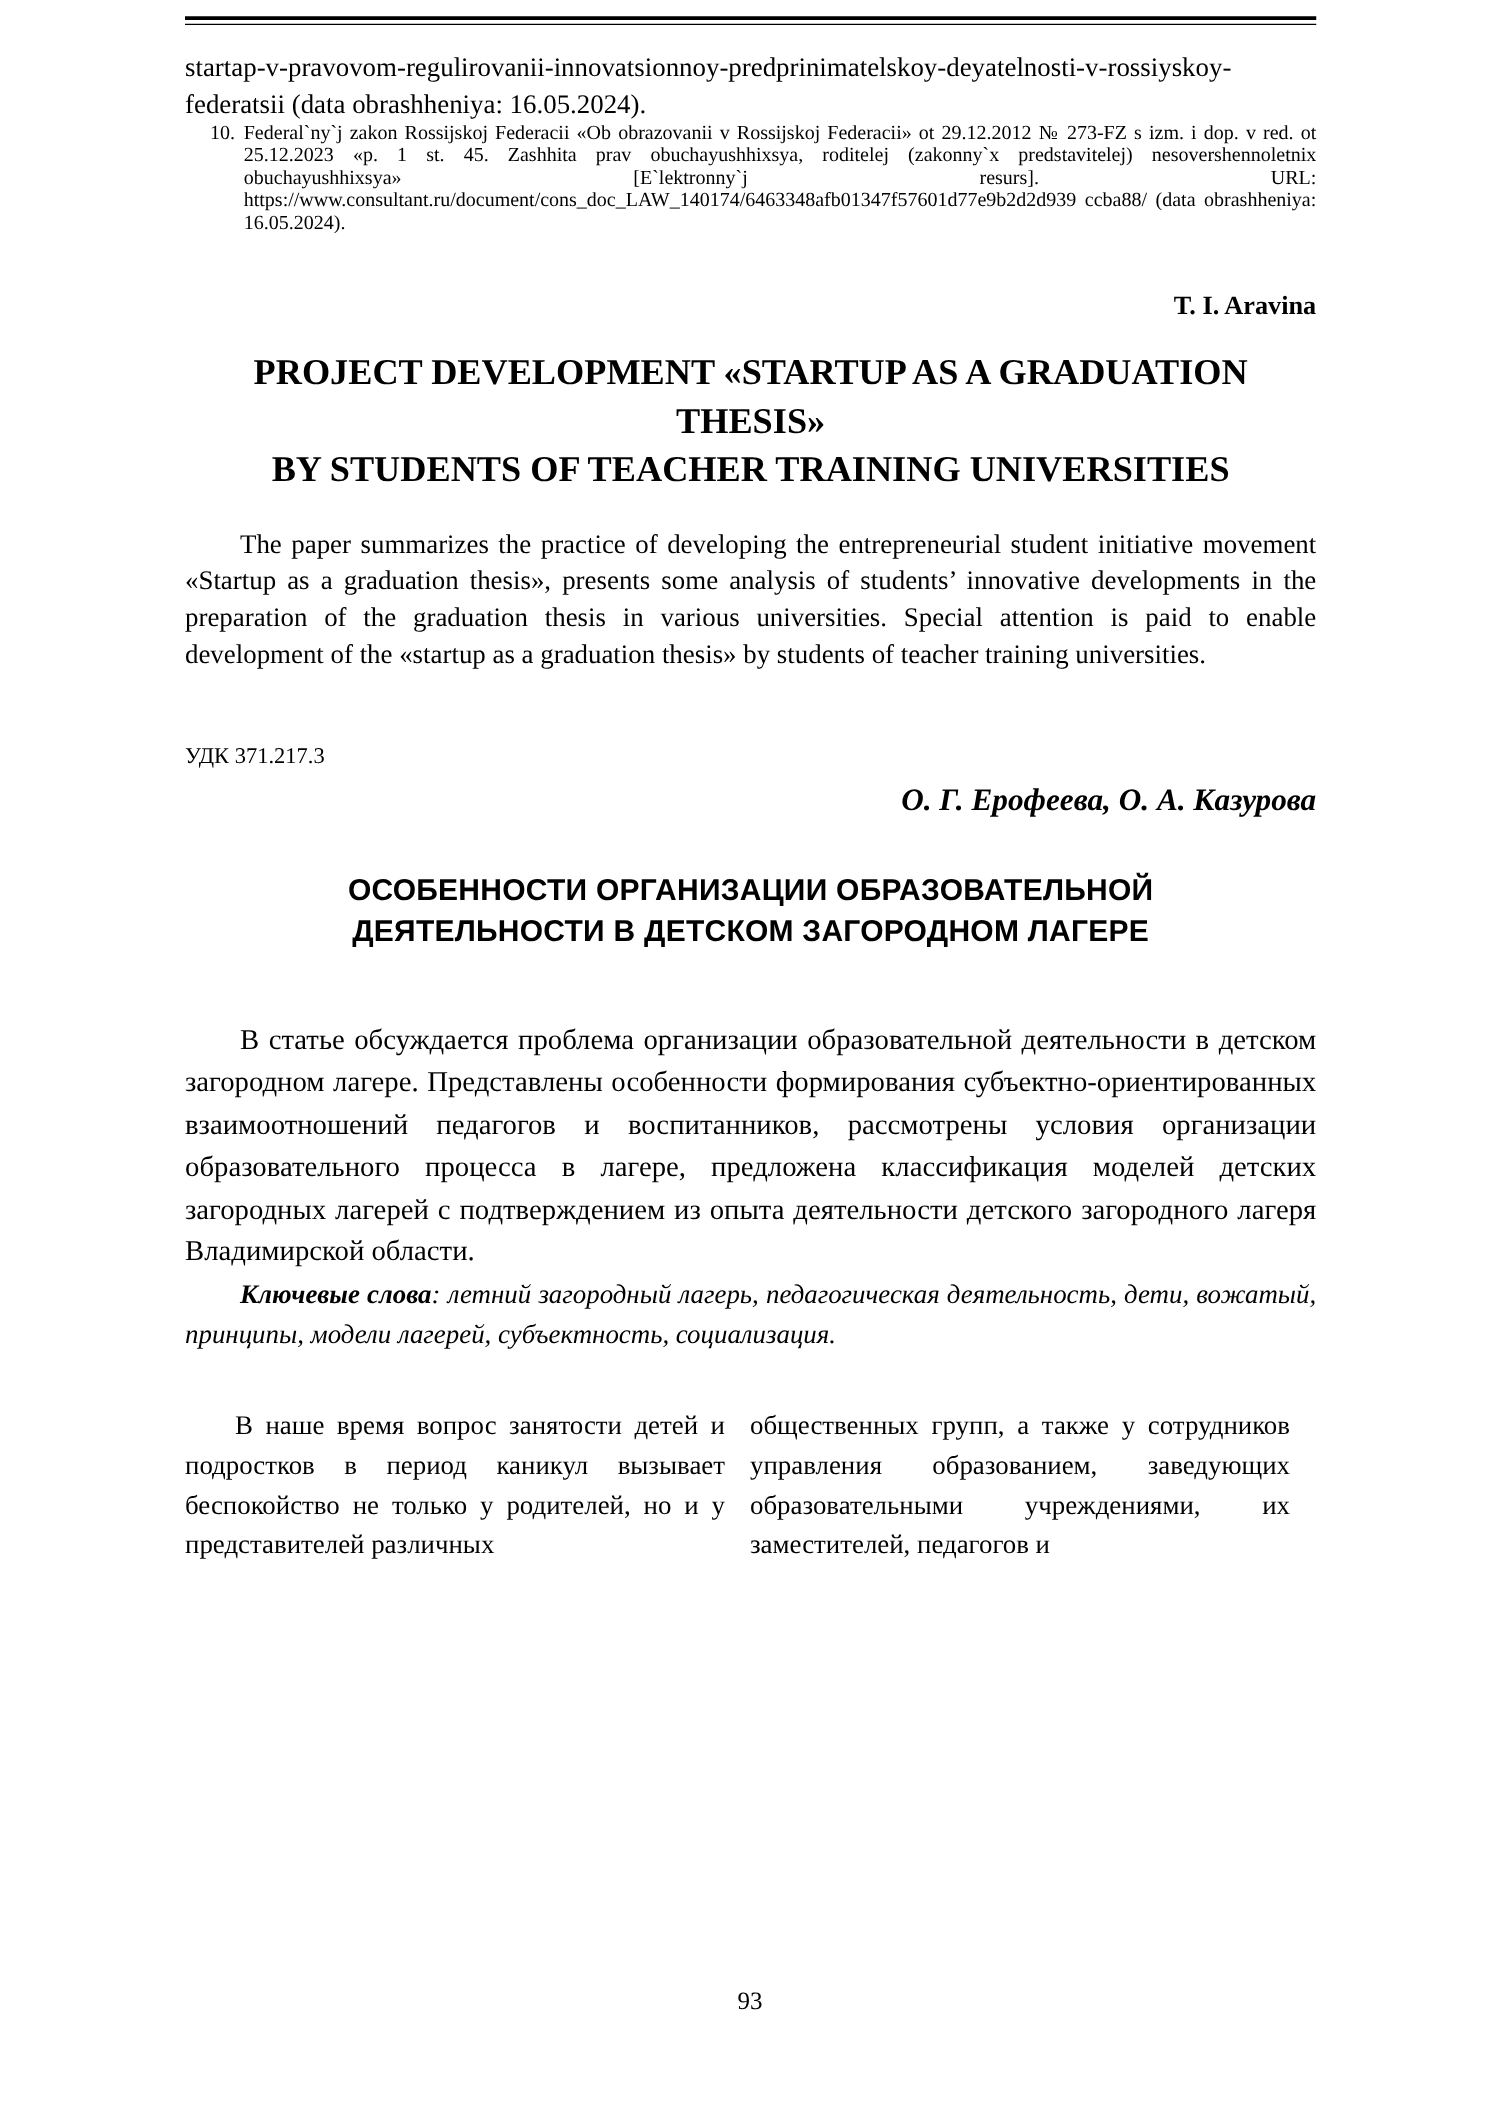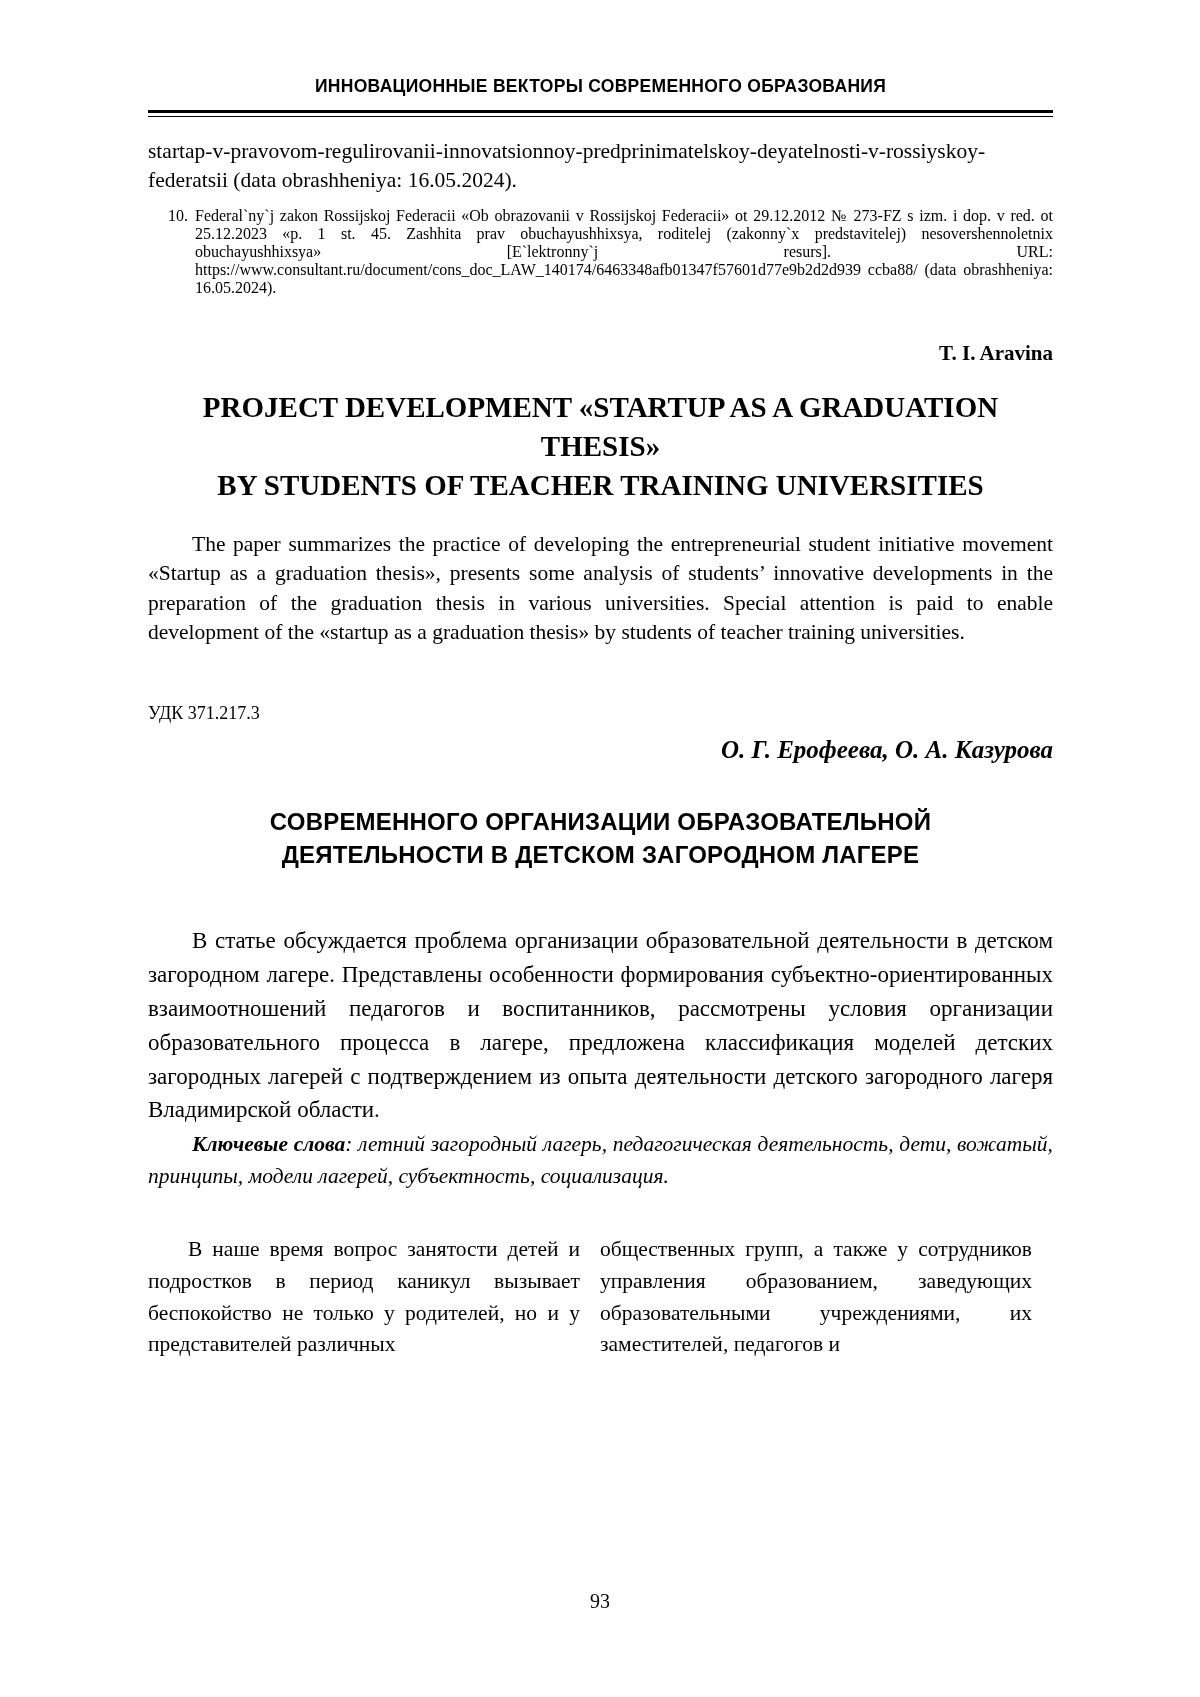--- a/index.html
+++ b/index.html
@@ -47,21 +47,21 @@
     margin: 0;
     font-size: 21.5px;
     line-height: 1.36;
     text-align: justify;
   }
   .ref-cont {
     margin-top: 20px;
     text-align: justify;
   }
   .ref-item {
-    margin-top: 12px;
+    margin-top: 0px;
     position: relative;
     padding-left: 47px;
     text-align: justify;
   }
   .ref-num {
     position: absolute;
     left: 0;
     top: 0;
     width: 40px;
     text-align: right;
@@ -157,21 +157,20 @@
     text-align: center;
     font-size: 20px;
   }
 </style>
 </head>
 <body>
 
 <div class="page">
   <div class="content">
 
-    <div class="running-head">ИННОВАЦИОННЫЕ ВЕКТОРЫ СОВРЕМЕННОГО ОБРАЗОВАНИЯ</div>
     <div class="rule-thick"></div>
     <div class="rule-thin"></div>
 
     <p class="ref-cont">startap-v-pravovom-regulirovanii-innovatsionnoy-predprinimatelskoy-deyatelnosti-v-rossiyskoy-federatsii (data obrashheniya: 16.05.2024).</p>
 
     <div class="ref-item">
       <span class="ref-num">10.</span>
       <span>Federal`ny`j zakon Rossijskoj Federacii «Ob obrazovanii v Rossijskoj Federacii» ot 29.12.2012 № 273-FZ s izm. i dop. v red. ot 25.12.2023 «p. 1 st. 45. Zashhita prav obuchayushhixsya, roditelej (zakonny`x predstavitelej) nesovershennoletnix obuchayushhixsya» [E`lektronny`j resurs]. URL: https://www.consultant.ru/document/cons_doc_LAW_140174/6463348afb01347f57601d77e9b2d2d939        ccba88/ (data obrashheniya: 16.05.2024).</span>
     </div>
 
@@ -183,21 +182,21 @@
     </div>
 
     <p class="abstract-en indent">The paper summarizes the practice of developing the entrepreneurial student initiative movement «Startup as a graduation thesis», presents some analysis of students’ innovative developments in the preparation of the graduation thesis in various universities. Special attention is paid to enable development of the «startup as a graduation thesis» by students of teacher training universities.</p>
 
 
     <div class="udk">УДК 371.217.3</div>
 
     <div class="author-ru">О. Г. Ерофеева, О. А. Казурова</div>
 
     <div class="title-ru">
-      <div>СОВРЕМЕННОГО ОРГАНИЗАЦИИ ОБРАЗОВАТЕЛЬНОЙ</div>
+      <div>ОСОБЕННОСТИ ОРГАНИЗАЦИИ ОБРАЗОВАТЕЛЬНОЙ</div>
       <div>ДЕЯТЕЛЬНОСТИ В ДЕТСКОМ ЗАГОРОДНОМ ЛАГЕРЕ</div>
     </div>
 
     <p class="abstract-ru">В статье обсуждается проблема организации образовательной деятельности в детском загородном лагере. Представлены особенности формирования субъектно-ориентированных взаимоотношений педагогов и воспитанников, рассмотрены условия организации образовательного процесса в лагере, предложена классификация моделей детских загородных лагерей с подтверждением из опыта деятельности детского загородного лагеря Владимирской области.</p>
 
     <p class="keywords-ru"><b>Ключевые слова</b><span>: летний загородный лагерь, педагогическая деятельность, дети, вожатый, принципы, модели лагерей, субъектность, социализация.</span></p>
 
     <div class="columns">
       <div class="col first">В наше время вопрос занятости детей и подростков в период каникул вызывает беспокойство не только у родителей, но и у представителей различных</div>
       <div class="col">общественных групп, а также у сотрудников управления образованием, заведующих образовательными учреждениями, их заместителей, педагогов и</div>

